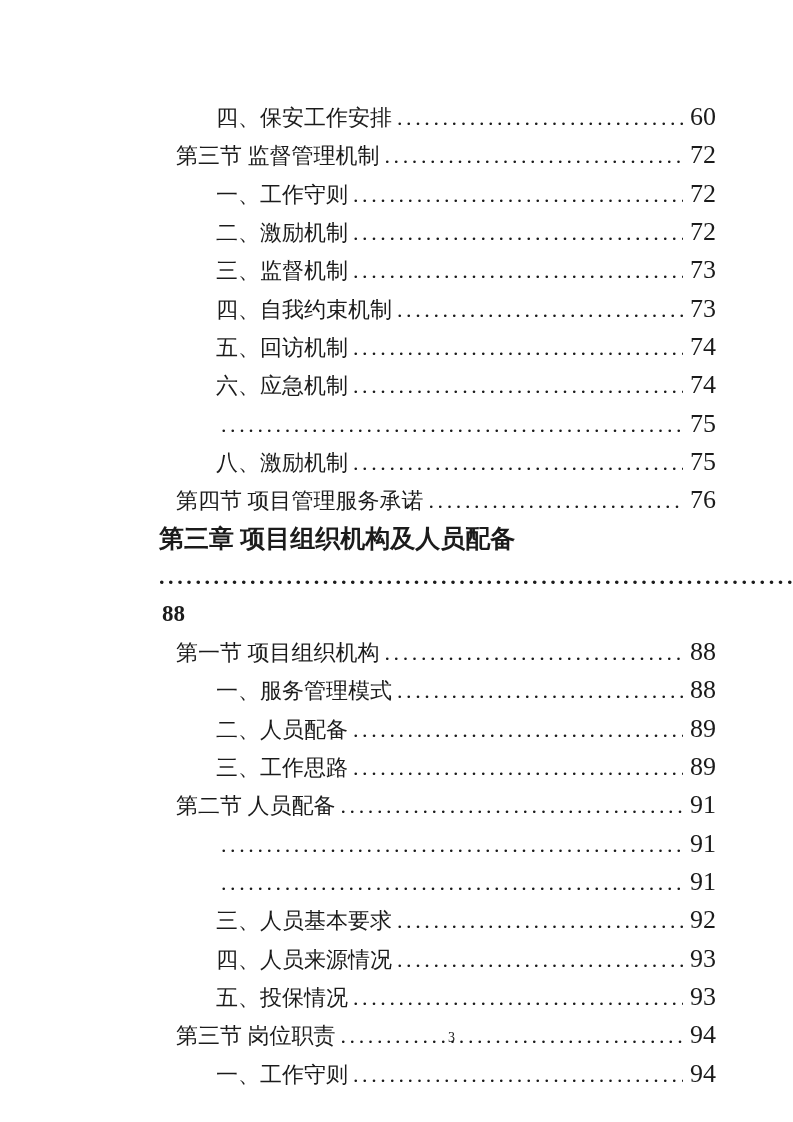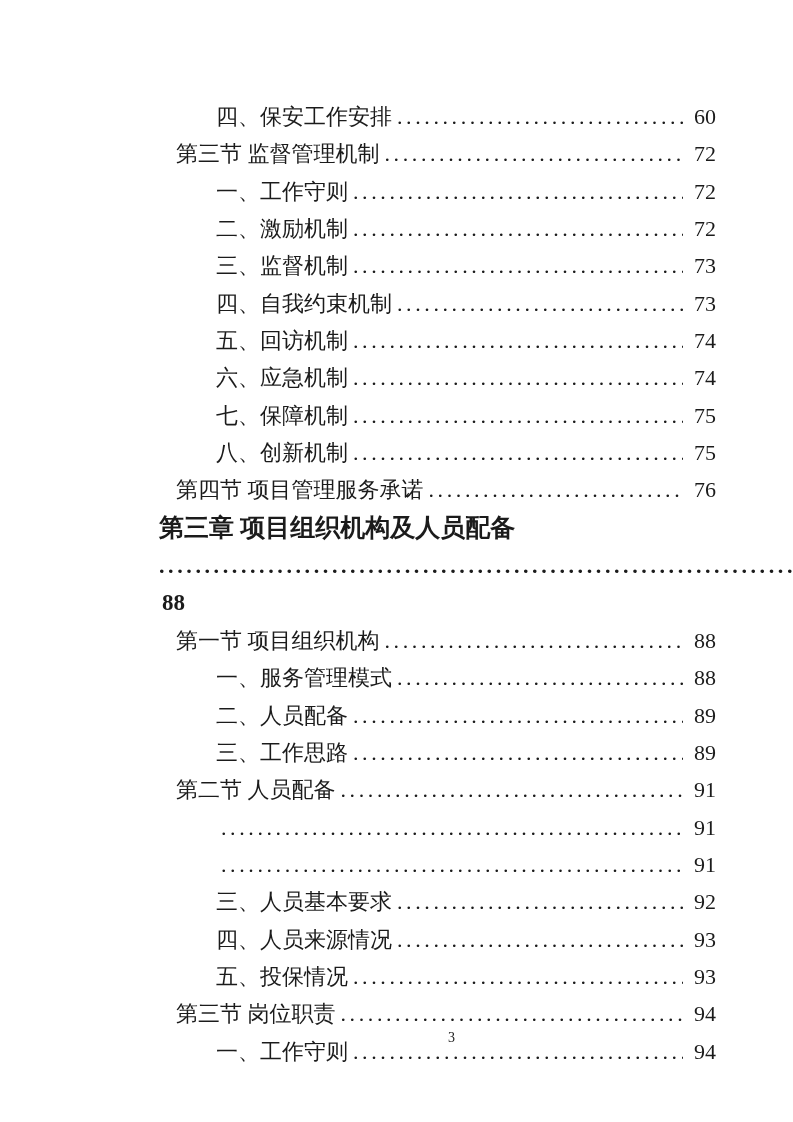--- a/index.html
+++ b/index.html
@@ -51,21 +51,21 @@
   .leader::after {
     content: "................................................................................";
     font-size: 22px;
     letter-spacing: 3.6px;
   }
   .pagenum {
     flex: 0 0 auto;
     margin-left: 7px;
     min-width: 26px;
     text-align: right;
-    font-size: 22px;
+    font-size: 26px;
   }
   .row.chapter .pagenum { font-size: 23px; }
   .footer {
     position: absolute;
     top: 1030px;
     left: 0;
     width: 100%;
     text-align: center;
     transform: translateX(11px);
     font-size: 14px;
@@ -119,27 +119,26 @@
     <span class="pagenum">74</span>
   </div>
 
   <div class="row item">
     <span class="label">六、应急机制</span>
     <span class="leader"></span>
     <span class="pagenum">74</span>
   </div>
 
   <div class="row item">
-    <span class="label">七、保障机制</span>
     <span class="leader"></span>
     <span class="pagenum">75</span>
   </div>
 
   <div class="row item">
-    <span class="label">八、创新机制</span>
+    <span class="label">八、激励机制</span>
     <span class="leader"></span>
     <span class="pagenum">75</span>
   </div>
 
   <div class="row section">
     <span class="label">第四节 项目管理服务承诺</span>
     <span class="leader"></span>
     <span class="pagenum">76</span>
   </div>
 

